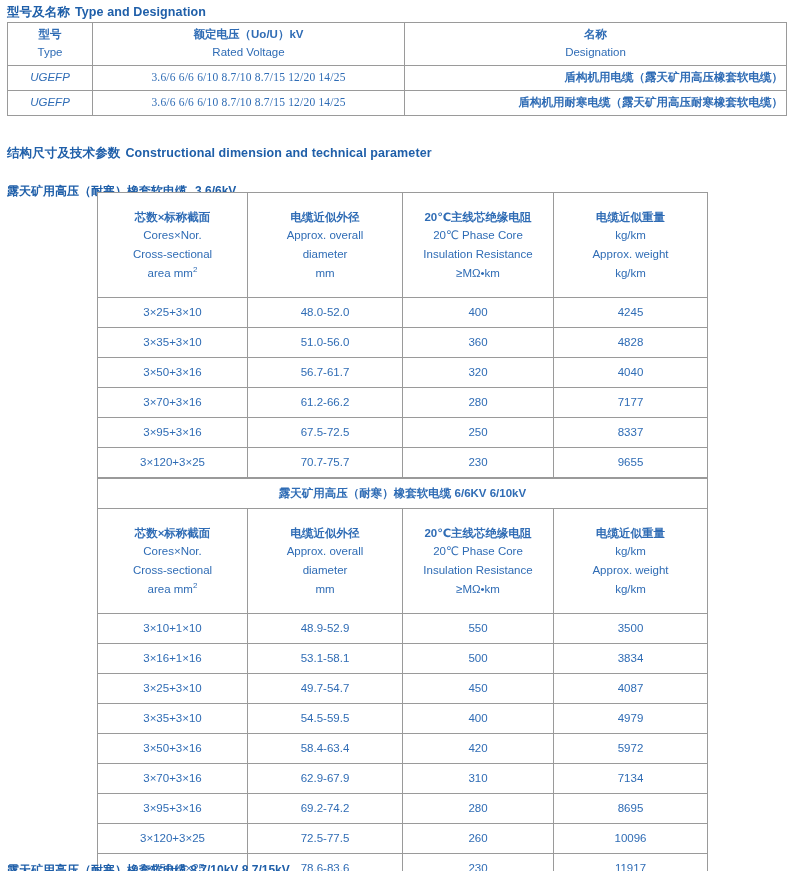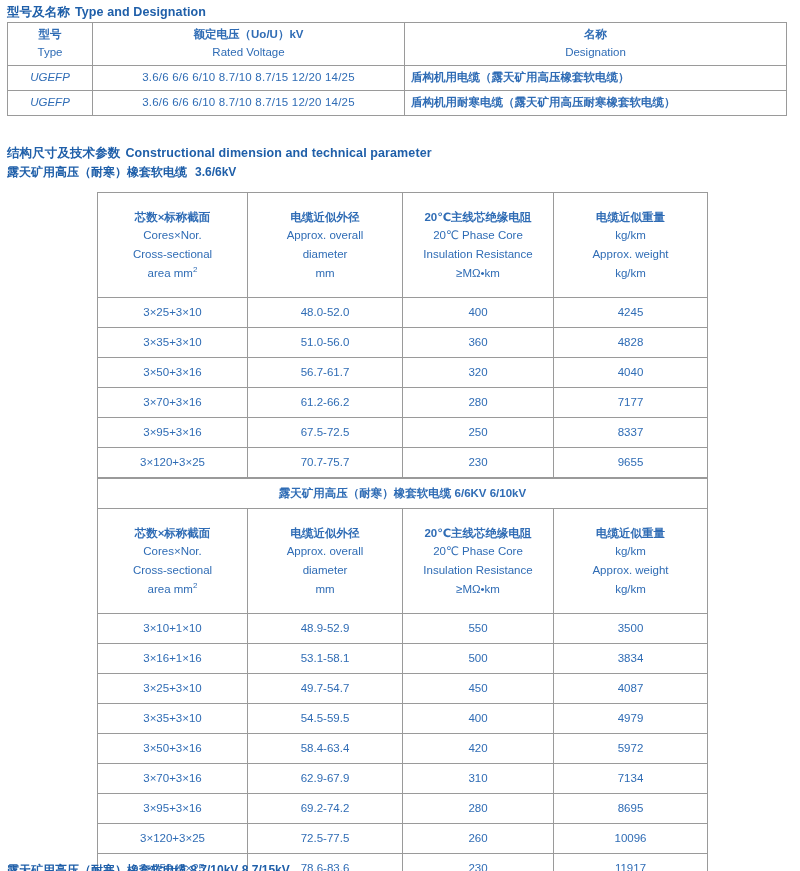--- a/index.html
+++ b/index.html
@@ -85,26 +85,27 @@
     height: 22px;
     padding: 1px 3px;
   }
   .t1 .hdr {
     height: 36px;
     padding: 3px 3px;
   }
   .t1 .hdr .cn { font-weight: bold; font-size: 11.5px; }
   .t1 .hdr .en { font-weight: normal; font-size: 11.5px; }
   .t1 .desig {
-    text-align: left;
+    text-align: right;
     padding-left: 6px;
     font-weight: bold;
   }
   .t1 .voltlist {
     letter-spacing: 0.2px;
+    font-family: Liberation Serif, serif;
   }
   .t1 .typecell {
     font-weight: normal;
     font-style: italic;
   }
 
   
   .dt {
     position: absolute;
     left: 97px;
@@ -188,21 +189,21 @@
         <td class="voltlist">3.6/6  6/6  6/10  8.7/10  8.7/15  12/20  14/25</td>
         <td class="desig">盾构机用耐寒电缆（露天矿用高压耐寒橡套软电缆）</td>
       </tr>
     </tbody>
   </table>
 
   <div class="section-head" style="position:absolute;left:7px;top:145px;">
     <span class="cn">结构尺寸及技术参数</span><span class="en">Constructional dimension and technical parameter</span>
   </div>
 
-  <div class="sub-head" style="position:absolute;left:7px;top:164px;">
+  <div class="sub-head" style="position:absolute;left:7px;top:183px;">
     <span>露天矿用高压（耐寒）橡套软电缆</span><span class="kv">3.6/6kV</span>
   </div>
 
   <table class="dt t2">
     <colgroup>
       <col style="width:150px">
       <col style="width:155px">
       <col style="width:151px">
       <col style="width:154px">
     </colgroup>

